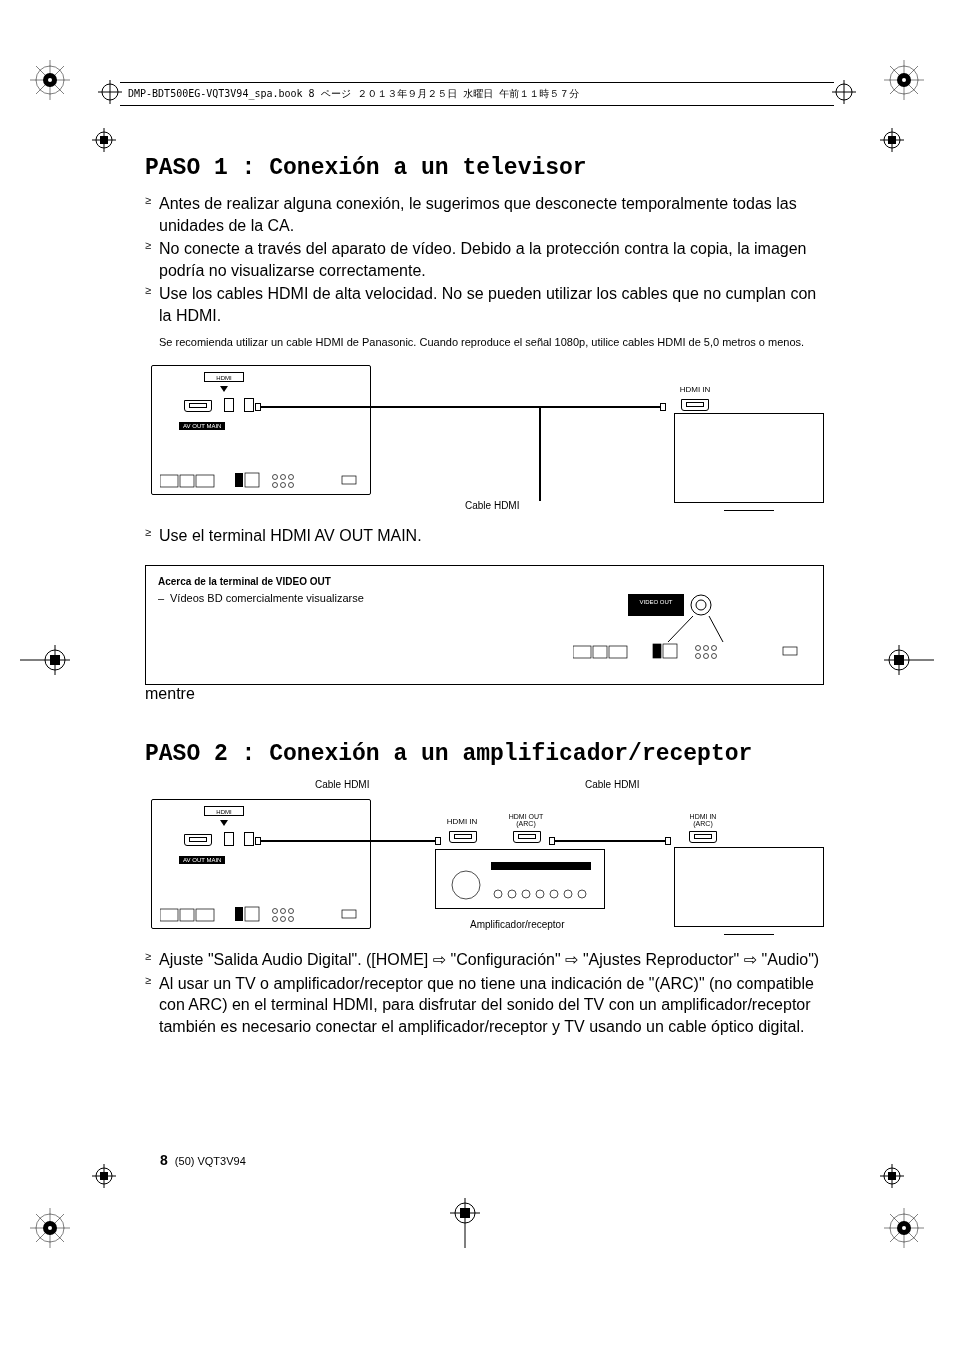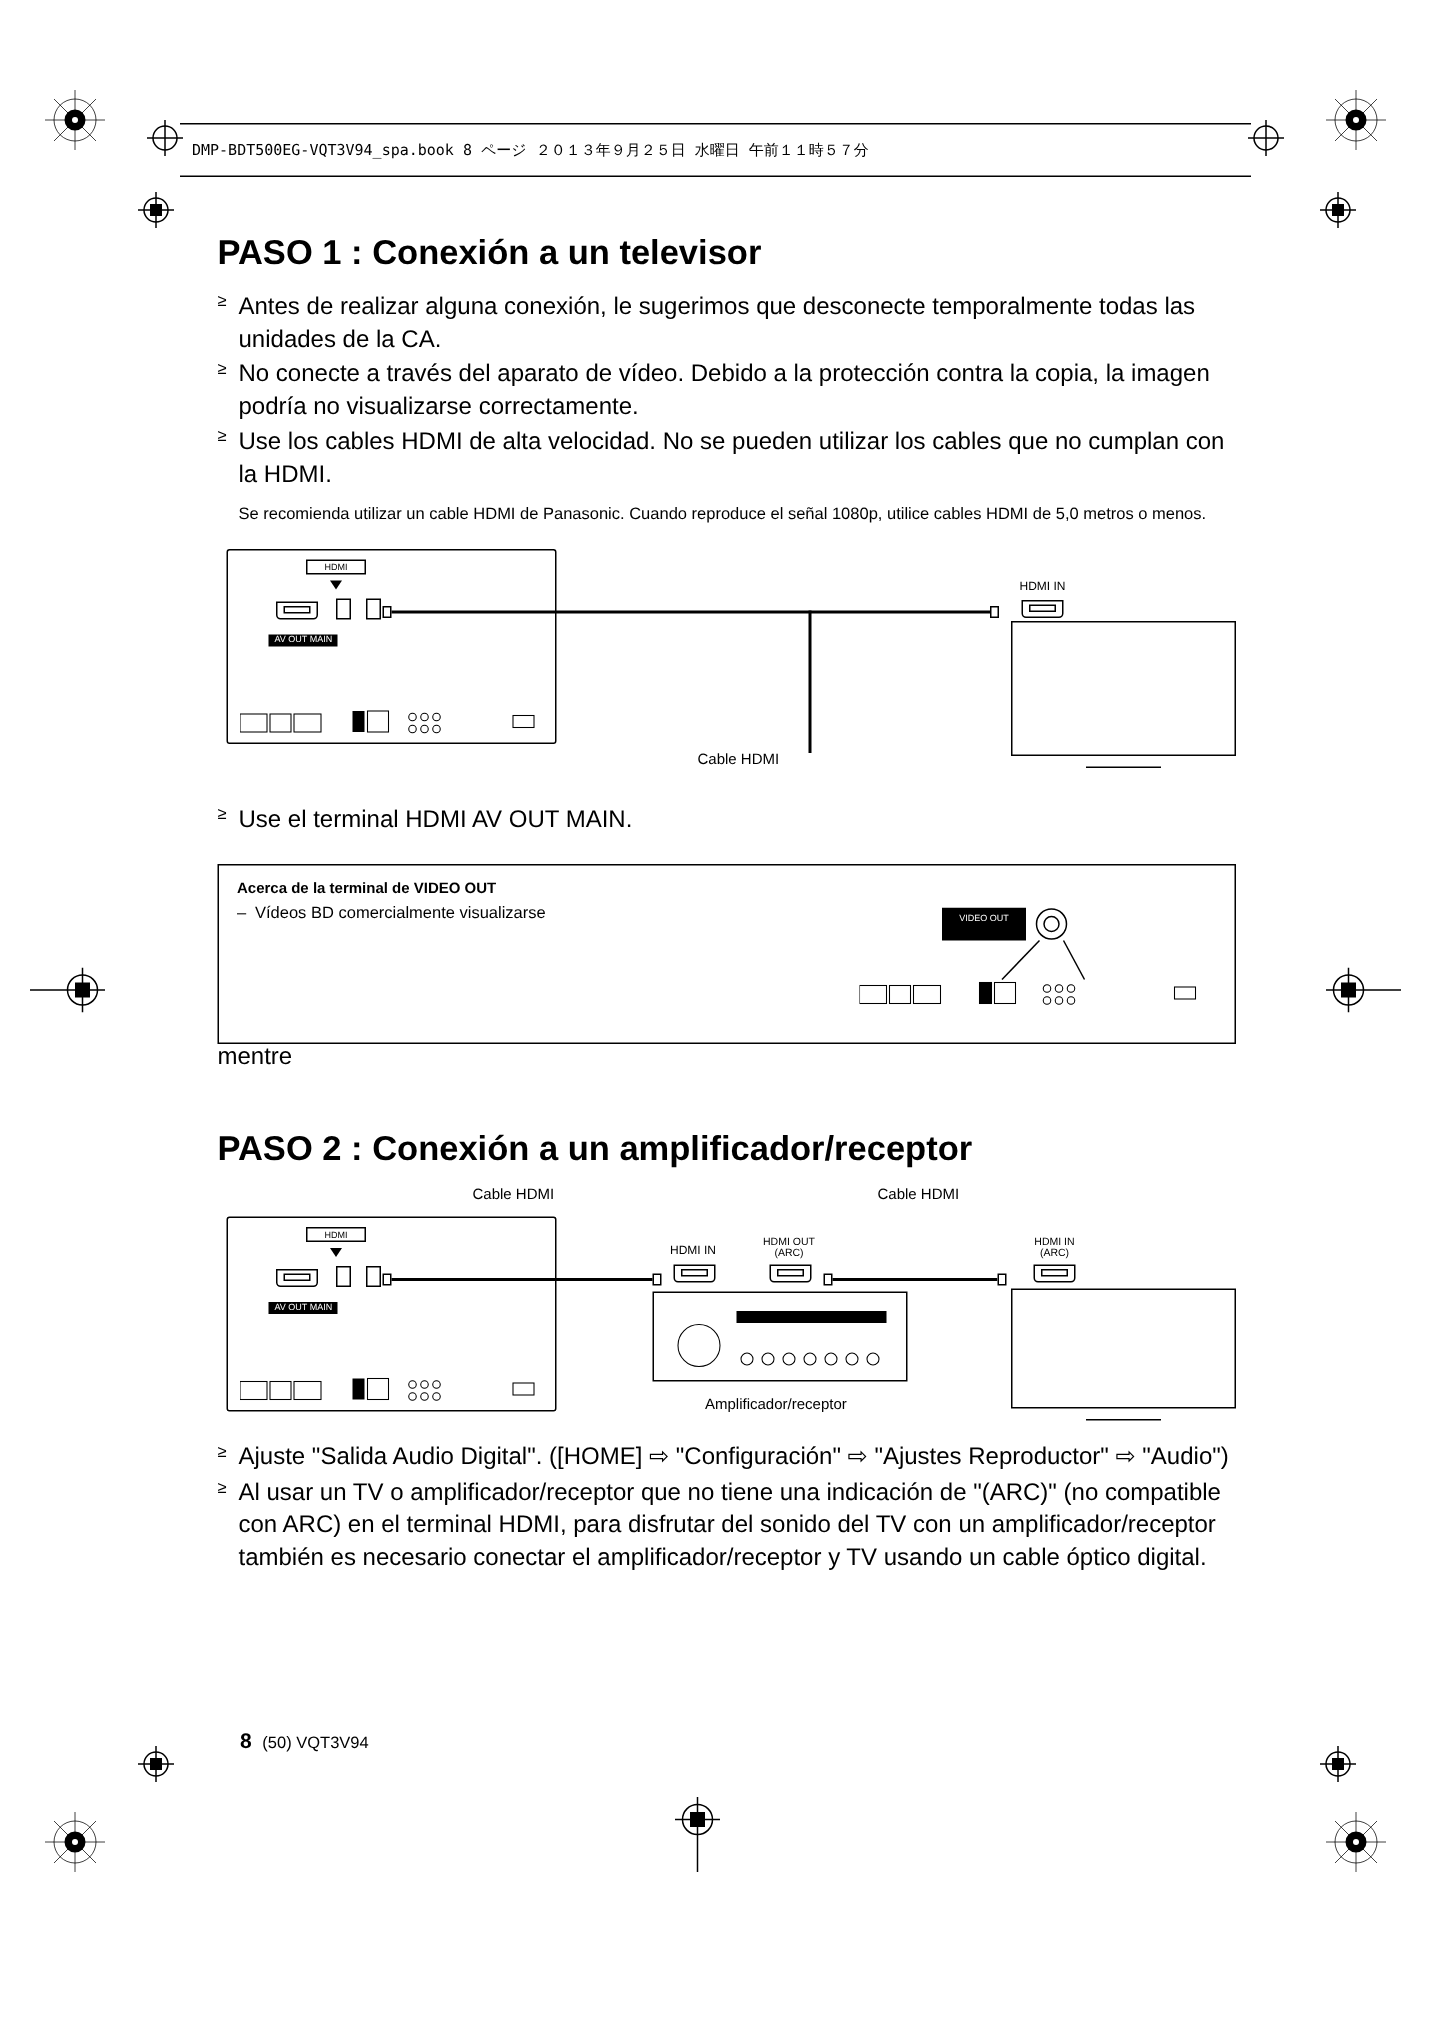--- a/index.html
+++ b/index.html
@@ -16,41 +16,42 @@
   .crop-mark { position: absolute; }
   .crop-mark svg { display: block; }
 
   .header-line {
     position: absolute;
     left: 120px;
     top: 82px;
     right: 120px;
     border-top: 0.5px solid #000;
     border-bottom: 0.5px solid #000;
-    height: 36px;
+    height: 24px;
     display: flex;
     align-items: center;
     padding: 0 8px;
     font-size: 10px;
     font-family: "MS Gothic", monospace;
   }
   .header-mark-left { position: absolute; left: 98px; top: 80px; }
   .header-mark-right { position: absolute; right: 98px; top: 80px; }
 
   .content {
     position: absolute;
     left: 145px;
     right: 130px;
     top: 155px;
   }
 
   h1 {
     font-size: 23px;
     font-weight: bold;
     margin: 0 0 12px 0;
+    font-family: Liberation Mono, monospace;
   }
 
   ul.bullets {
     list-style: none;
     padding: 0;
     margin: 0 0 8px 0;
   }
   ul.bullets > li {
     font-size: 16px;
     line-height: 1.35;
@@ -304,21 +305,21 @@
     <div class="tv-box">
       <div class="tv-screen"></div>
       <div class="tv-stand"></div>
     </div>
 
     <div style="position:absolute;left:394px;top:41px;width:2px;height:95px;background:#000"></div>
 
     <div class="cable-label" style="left:320px;top:135px">Cable HDMI</div>
   </div>
 
-  <ul class="bullets" style="margin-top:20px">
+  <ul class="bullets" style="margin-top:10px">
     <li>Use el terminal HDMI AV OUT MAIN.</li>
   </ul>
 
   
   <div class="info-box">
     <h3>Acerca de la terminal de VIDEO OUT</h3>
     <ul class="dash">
       <li>Vídeos BD comercialmente visualizarse</li>
     </ul>
     <div class="video-out-fig">

